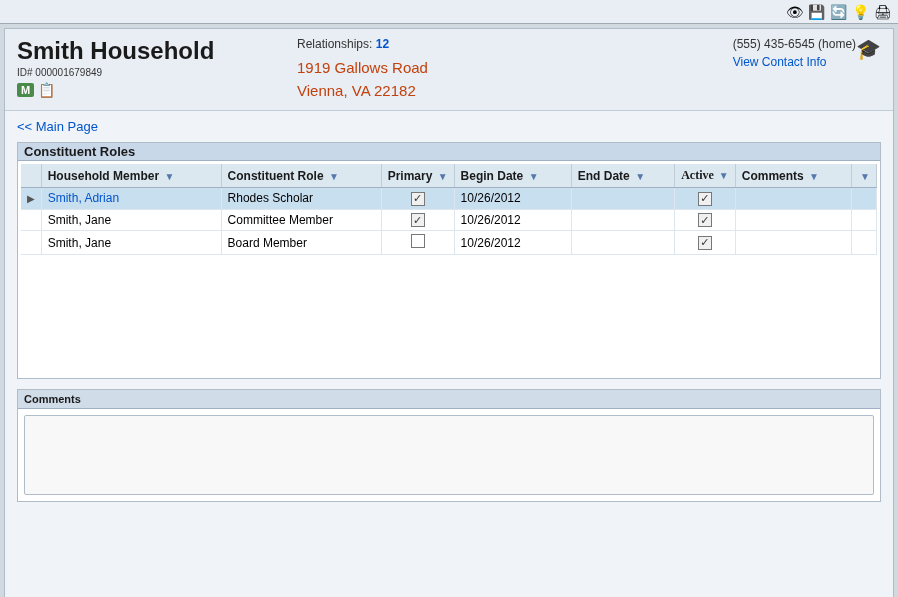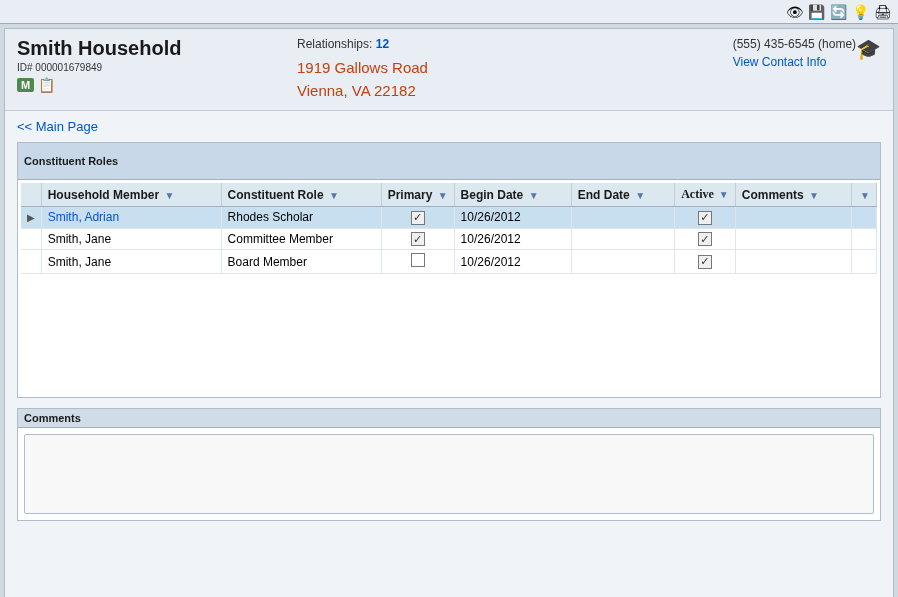--- a/index.html
+++ b/index.html
@@ -48,21 +48,21 @@
       padding: 8px 12px;
       gap: 20px;
       align-items: flex-start;
     }
 
     .header-left {
       flex: 0 0 260px;
     }
 
     .household-title {
-      font-size: 20px;
+      font-size: 24px;
       font-weight: bold;
       color: #1a1a1a;
     }
 
     .id-line {
       font-size: 10px;
       color: #333;
       margin-top: 2px;
     }
 
@@ -153,24 +153,24 @@
     
     .panel {
       border: 1px solid #b0bcc8;
       background: white;
       margin-bottom: 10px;
     }
 
     .panel-title {
       background: #c8d8e8;
       border-bottom: 1px solid #a0b0c4;
-      font-size: 11px;
+      font-size: 13px;
       font-weight: bold;
       color: #1a1a1a;
-      padding: 12px 6px;
+      padding: 1px 6px;
     }
 
     .panel-body {
       padding: 3px;
     }
 
     
     .roles-table {
       width: 100%;
       border-collapse: collapse;

